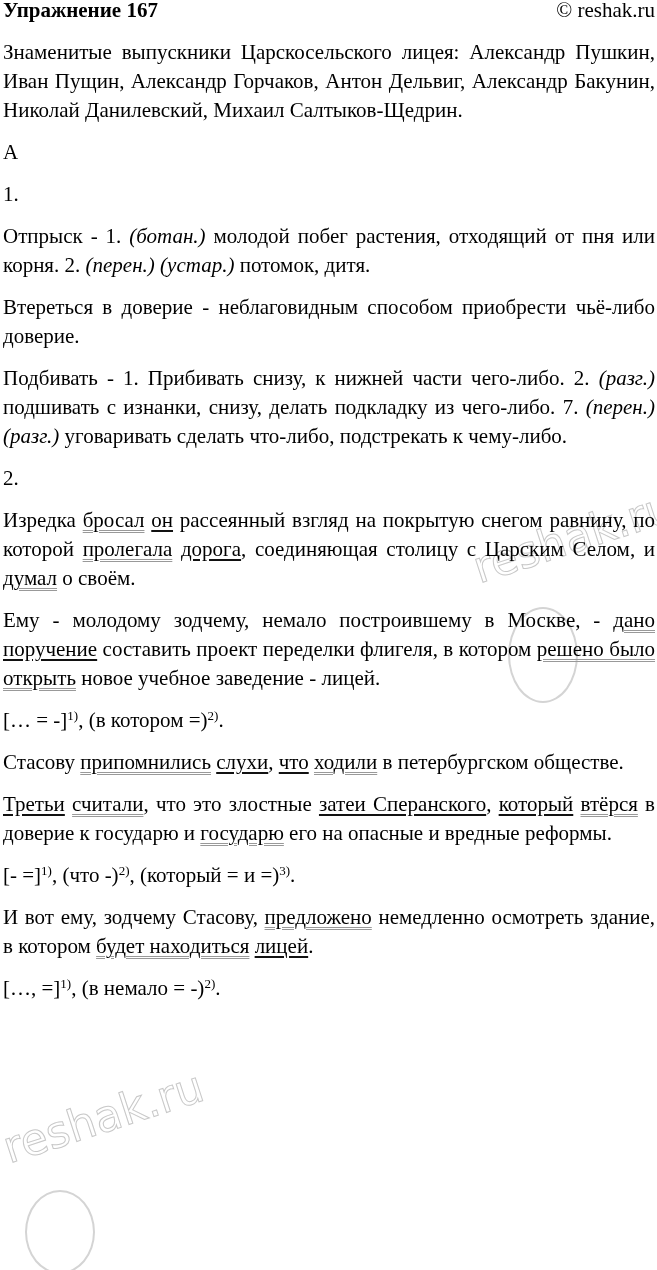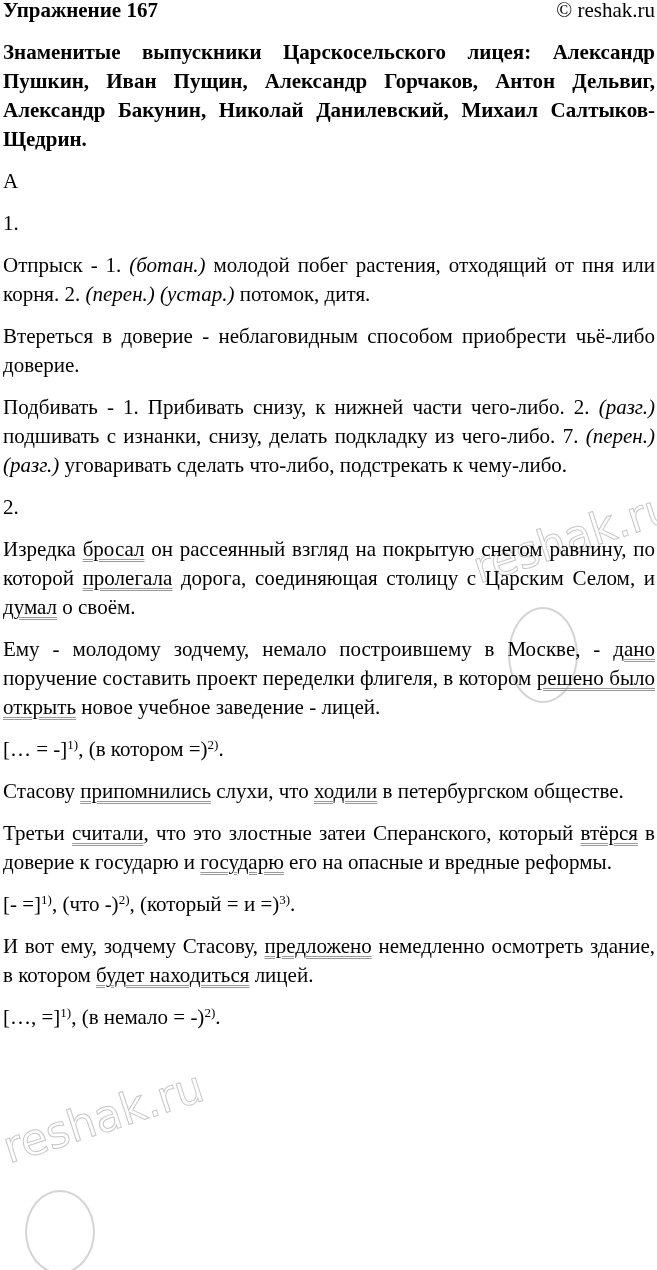--- a/index.html
+++ b/index.html
@@ -34,23 +34,24 @@
       font-weight: bold;
       font-size: 21px;
     }
     .copyright {
       font-size: 21px;
     }
     p {
       margin: 0 0 13px 0;
       text-align: justify;
     }
-    p.first { margin-top: 12px; font-weight: bold; }
+    p.first { margin-top: 12px; }
     .it { font-style: italic; }
     .subj {
+      text-decoration: underline;
       text-decoration-color: #111111;
       text-decoration-thickness: 1.5px;
       text-underline-offset: 3px;
     }
     .pred {
       text-decoration: underline double;
       text-decoration-color: #999999;
       text-decoration-thickness: 1px;
       text-underline-offset: 3px;
       margin-top: 30px;

